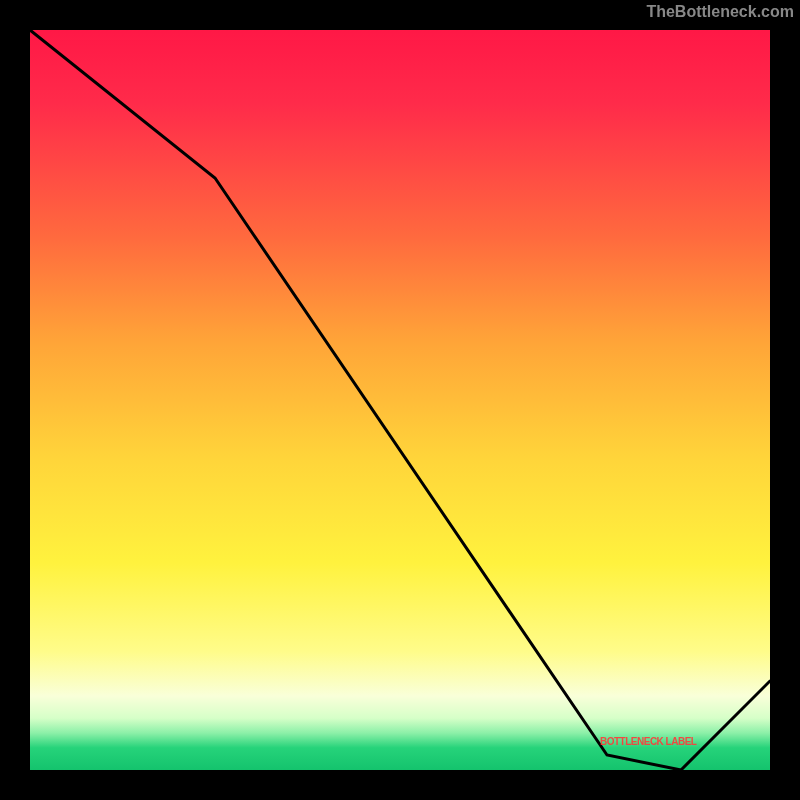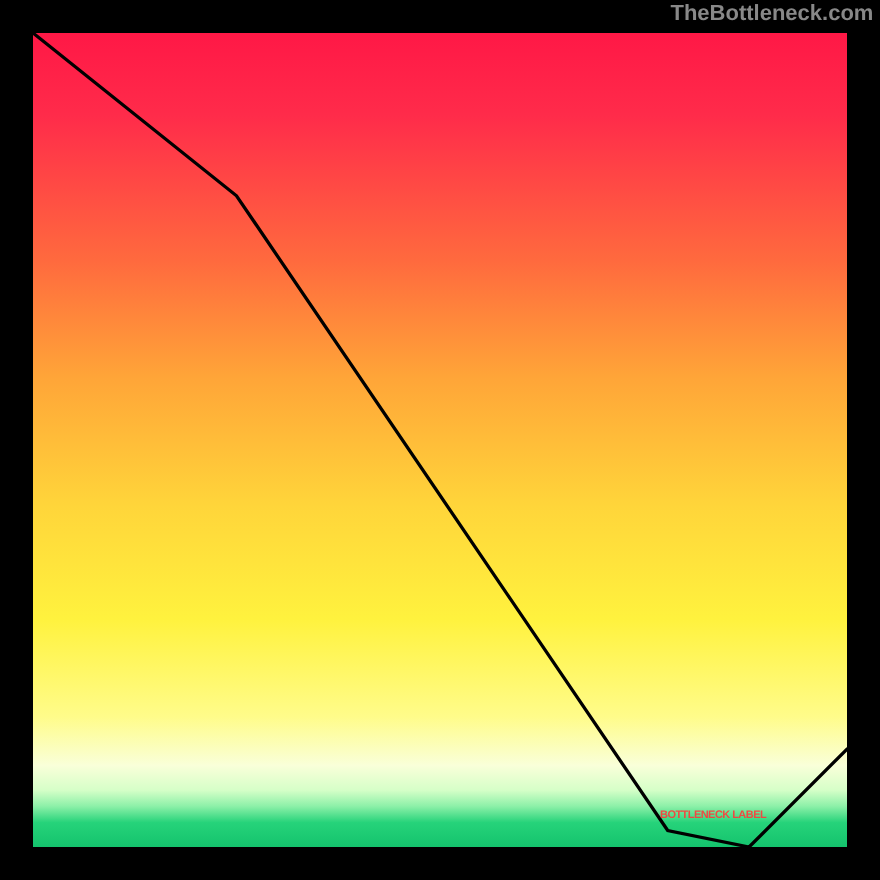--- a/index.html
+++ b/index.html
@@ -15,21 +15,21 @@
     position: relative;
     width: 800px;
     height: 800px;
     background: #000;
   }
   .attribution {
     position: absolute;
     top: 0;
     right: 6px;
     color: #888;
-    font-size: 20px;
+    font-size: 16px;
     font-weight: 600;
     text-align: center;
     line-height: 24px;
   }
   .plot-area {
     position: absolute;
     left: 30px;
     top: 30px;
     width: 740px;
     height: 740px;

